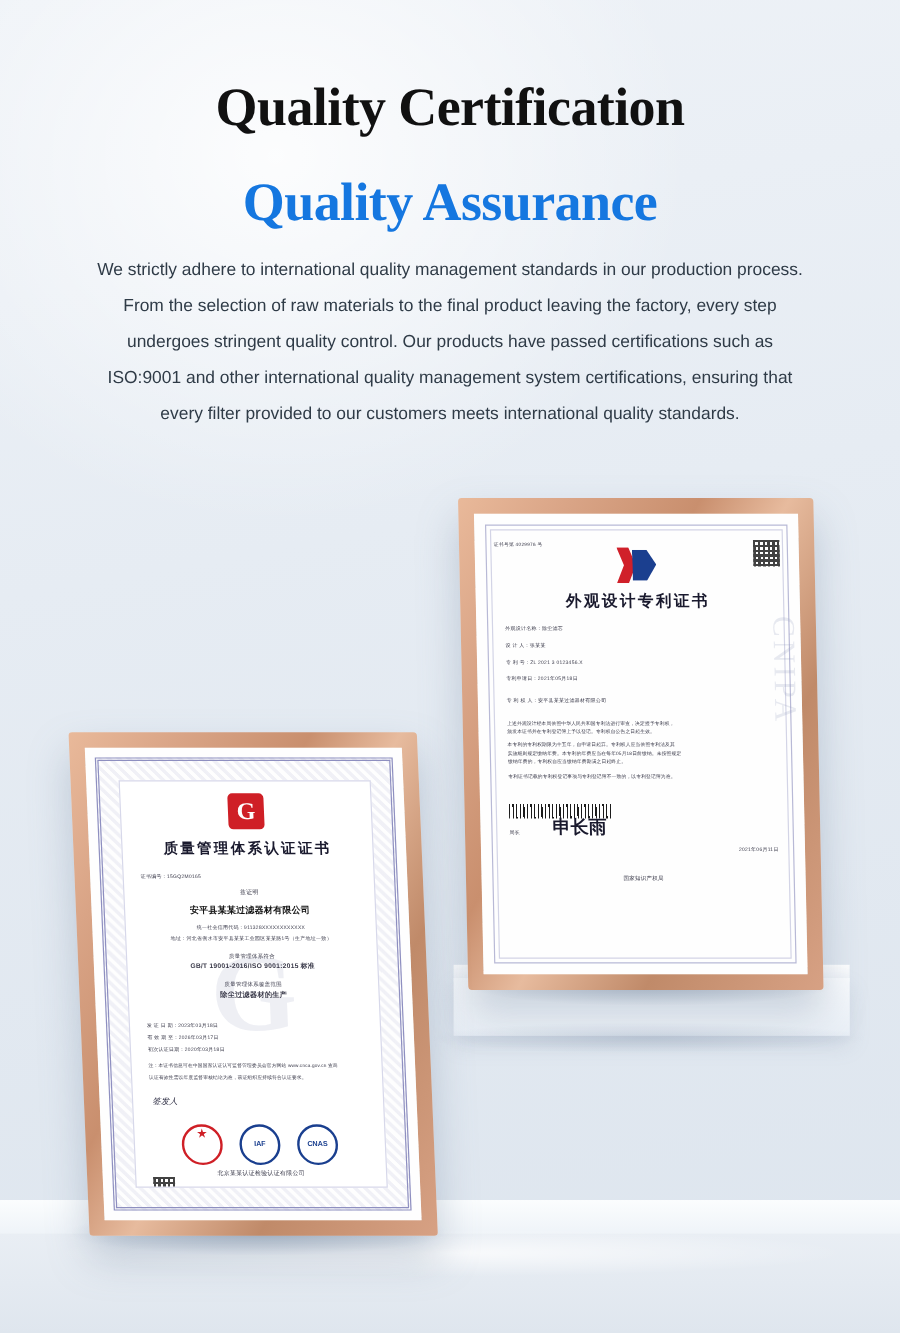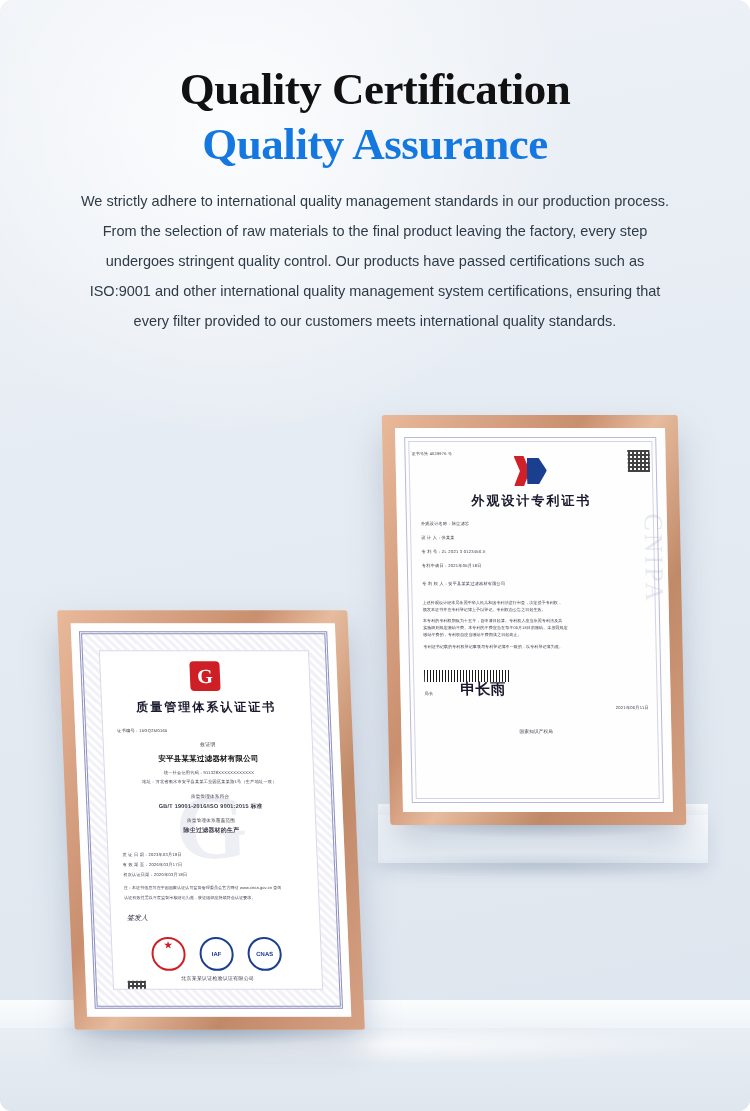--- a/index.html
+++ b/index.html
@@ -13,21 +13,20 @@
     font-family: "Liberation Sans", sans-serif;
     overflow: hidden;
   }
 
   .page {
     position: relative;
     width: 750px;
     height: 1111px;
     background: linear-gradient(170deg, #eef2f7 0%, #e6ecf3 40%, #dde5ee 100%);
     overflow: hidden;
-    border-radius: 12px;
   }
 
   
   .page::before {
     content: "";
     position: absolute;
     left: -120px; top: -180px;
     width: 700px; height: 620px;
     background: radial-gradient(ellipse at center, rgba(255,255,255,0.85) 0%, rgba(255,255,255,0.0) 70%);
     pointer-events: none;
@@ -49,20 +48,21 @@
     letter-spacing: -0.5px;
     font-family: "Liberation Serif", serif;
   }
   .title-sub {
     font-size: 45px;
     line-height: 56px;
     font-weight: bold;
     color: #1577e0;
     letter-spacing: -0.5px;
     font-family: "Liberation Serif", serif;
+    margin-top: 24px;
   }
   .desc {
     margin: 14px auto 0 auto;
     width: 600px;
     font-size: 14.5px;
     line-height: 30px;
     color: #2f3b47;
     text-align: center;
   }
 

